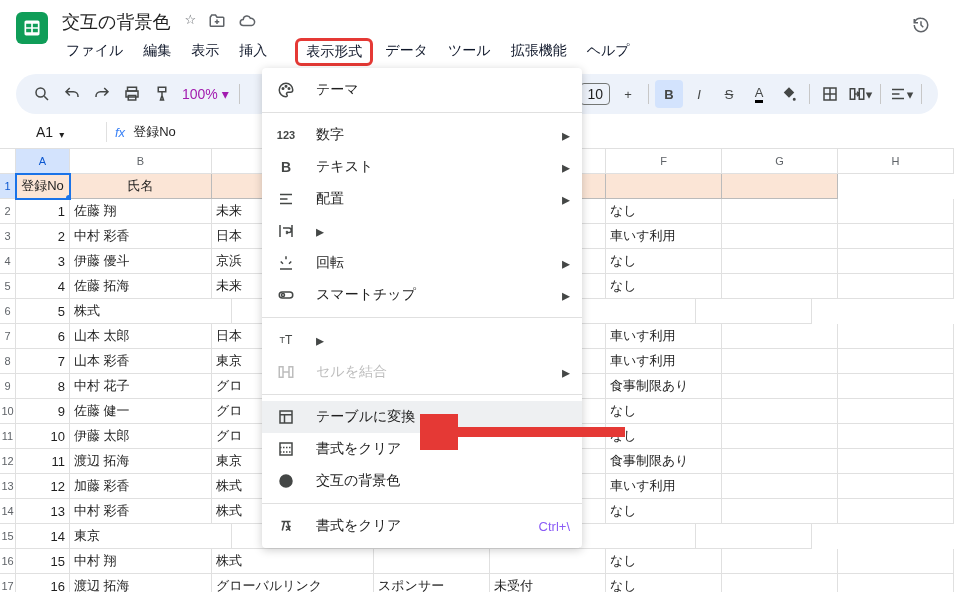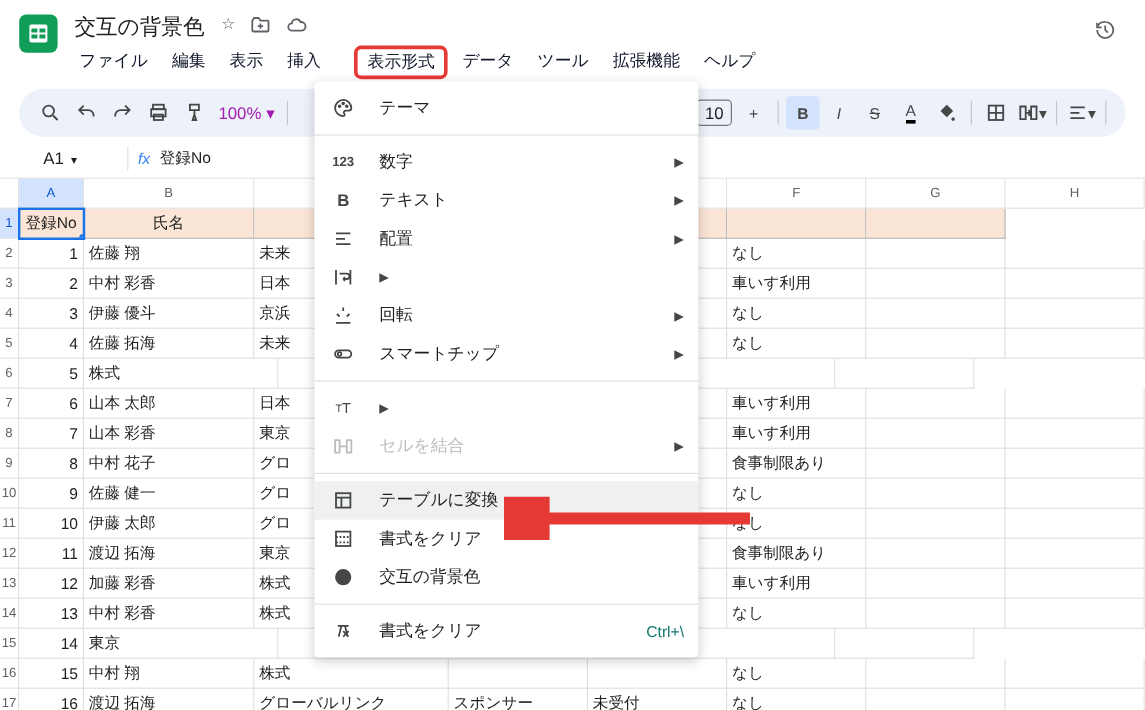--- a/index.html
+++ b/index.html
@@ -45,21 +45,21 @@
 .cell.num { justify-content: flex-end; }
 .colA { width: 54px; } .colB { width: 142px; } .colC { width: 162px; } .colD { width: 116px; } .colE { width: 116px; } .colF { width: 116px; } .colG { width: 116px; } .colH { width: 116px; }
 .dropdown { position: absolute; left: 262px; top: 68px; width: 320px; background: #fff; border-radius: 4px; box-shadow: 0 2px 10px rgba(0,0,0,.2); padding: 6px 0; z-index: 100; }
 .dd-item { display: flex; align-items: center; padding: 6px 12px 6px 14px; font-size: 14px; color: #1f1f1f; cursor: pointer; gap: 20px; position: relative; }
 .dd-item:hover, .dd-item.hover { background: #eef0f2; }
 .dd-item.disabled { color: #bdbdbd; }
 .dd-icon { width: 20px; height: 20px; display: flex; align-items: center; justify-content: center; color: #444746; font-size: 14px; }
 .dd-item.disabled .dd-icon { color: #bdbdbd; }
 .dd-label { flex: 1; }
 .dd-sub { color: #444746; font-size: 16px; }
-.dd-shortcut { color: #0f766e; font-size: 13px; }
+.dd-shortcut { color: #8b5cf6; font-size: 13px; }
 .dd-divider { height: 1px; background: #e0e0e0; margin: 6px 0; }
 .arrow { position: absolute; left: 420px; top: 414px; z-index: 200; pointer-events: none; }
 svg.ico { width: 18px; height: 18px; }
 </style>
 </head>
 <body>
 
 <div class="header">
   <div class="logo">
     <svg viewBox="0 0 24 24">

